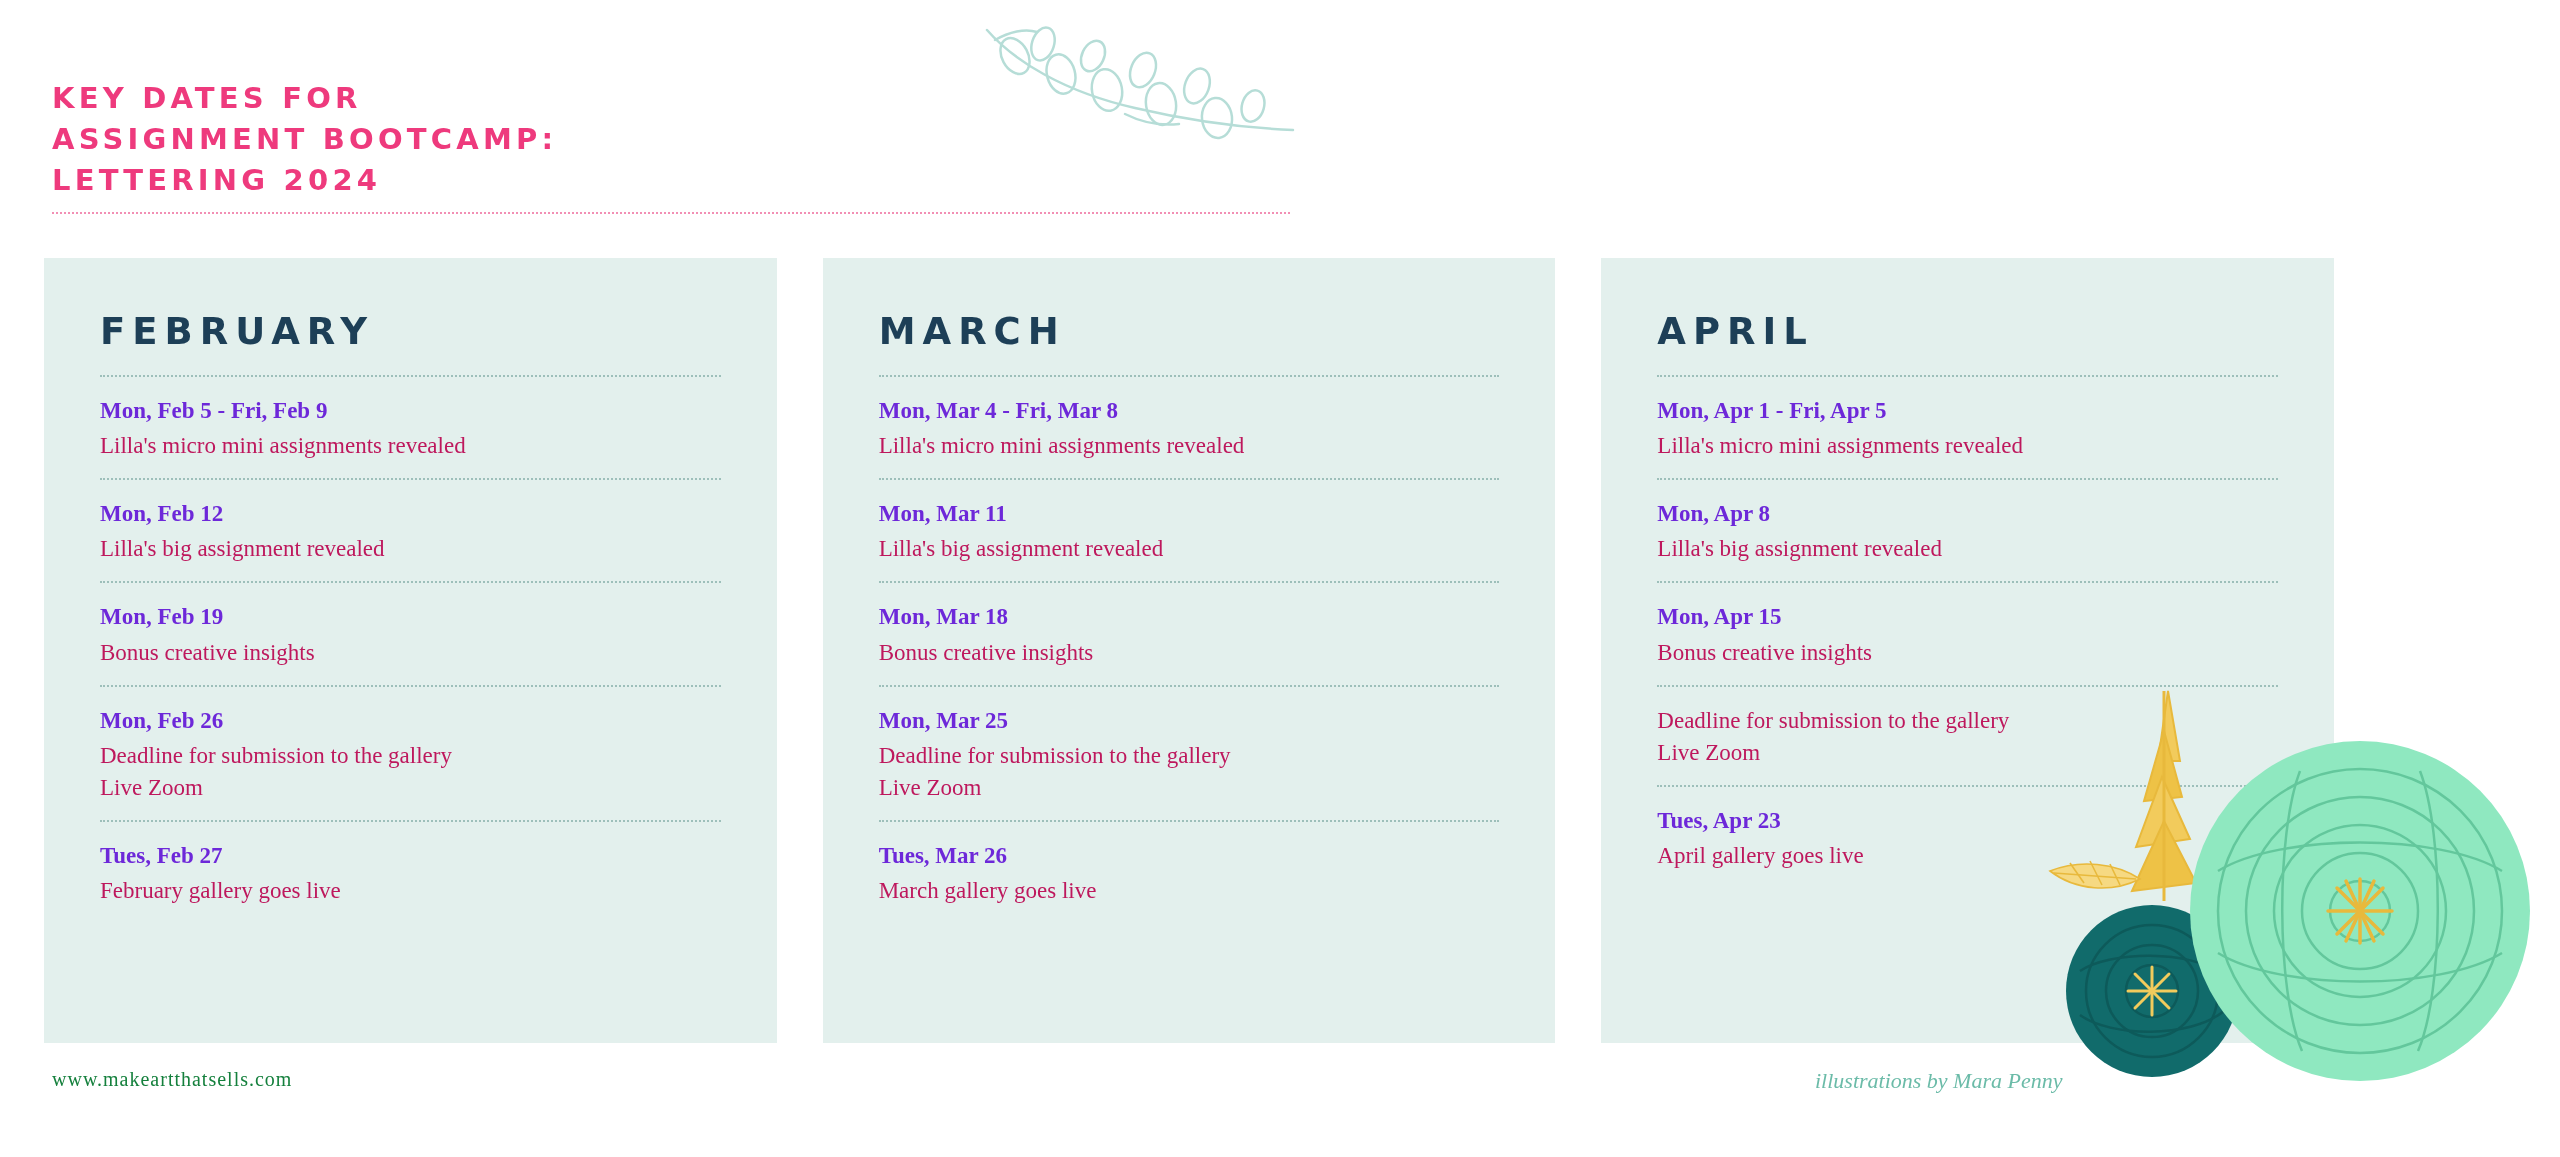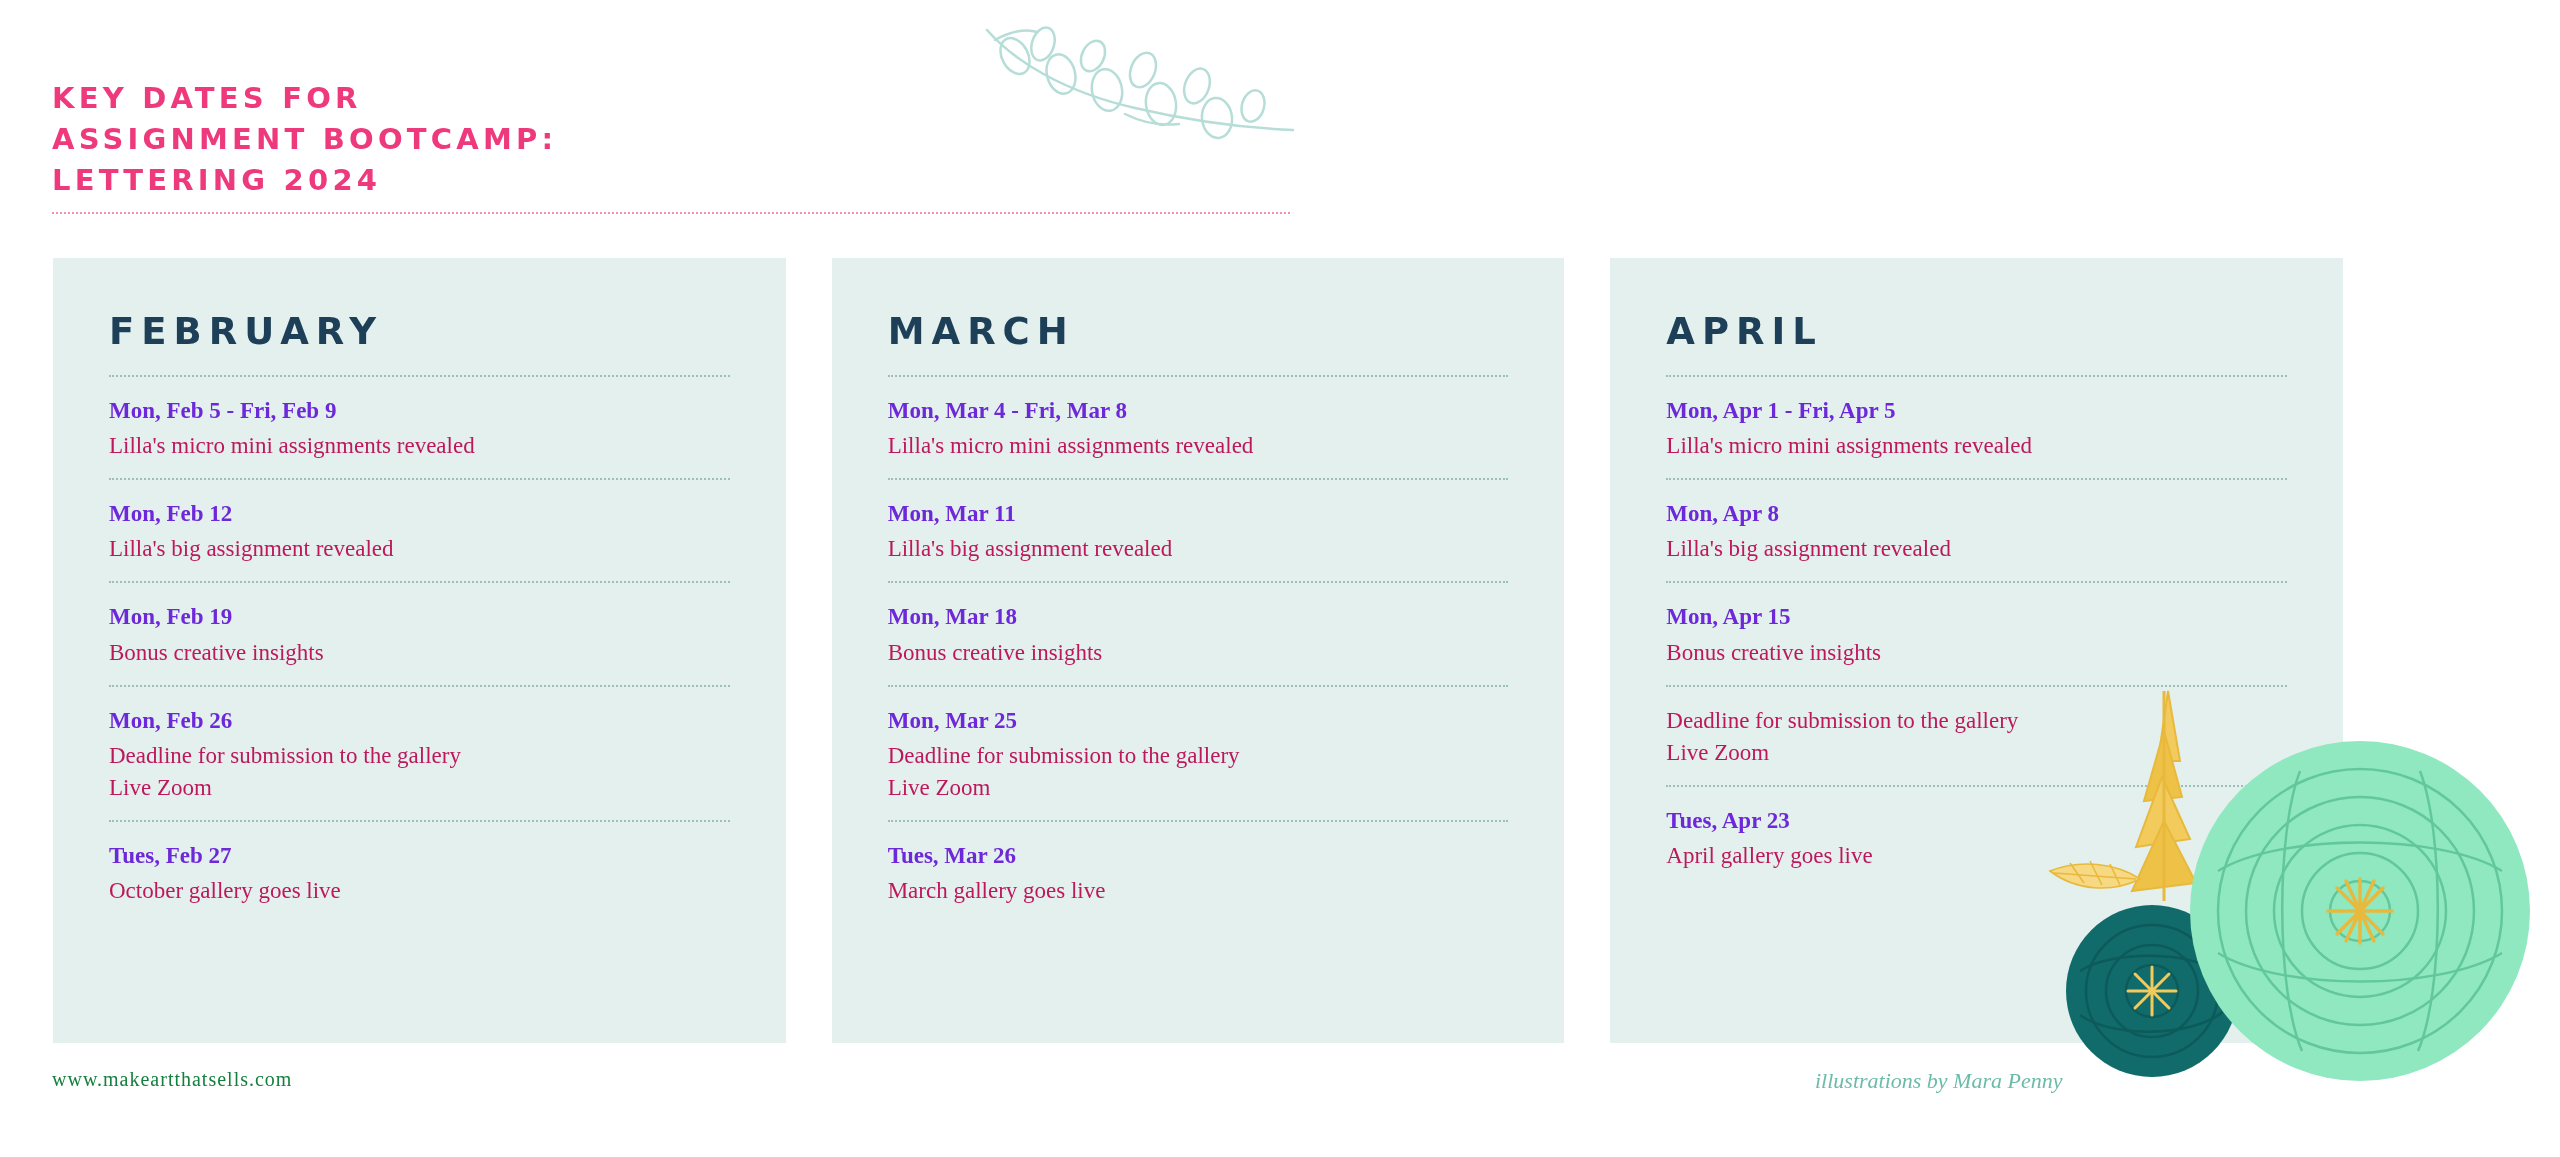--- a/index.html
+++ b/index.html
@@ -48,21 +48,21 @@
     position: absolute;
     left: 975px;
     top: 22px;
     width: 330px;
     height: 130px;
   }
 
   
   .columns {
     position: absolute;
-    left: 53px;
+    left: 44px;
     top: 258px;
     width: 2290px;
     display: flex;
     gap: 46px;
   }
   .month-card {
     background: #e3f0ed;
     width: 740px;
     min-height: 785px;
     padding: 52px 56px 40px 56px;
@@ -176,21 +176,21 @@
         <p class="entry-date">Mon, Feb 19</p>
         <p class="entry-desc">Bonus creative insights</p>
       </div>
       <div class="entry">
         <p class="entry-date">Mon, Feb 26</p>
         <p class="entry-desc">Deadline for submission to the gallery
 Live Zoom</p>
       </div>
       <div class="entry">
         <p class="entry-date">Tues, Feb 27</p>
-        <p class="entry-desc">October gallery goes live</p>
+        <p class="entry-desc">February gallery goes live</p>
       </div>
     </div>
 
     <div class="month-card">
       <h2 class="month-name">MARCH</h2>
       <div class="entry">
         <p class="entry-date">Mon, Mar 4 - Fri, Mar 8</p>
         <p class="entry-desc">Lilla's micro mini assignments revealed</p>
       </div>
       <div class="entry">

